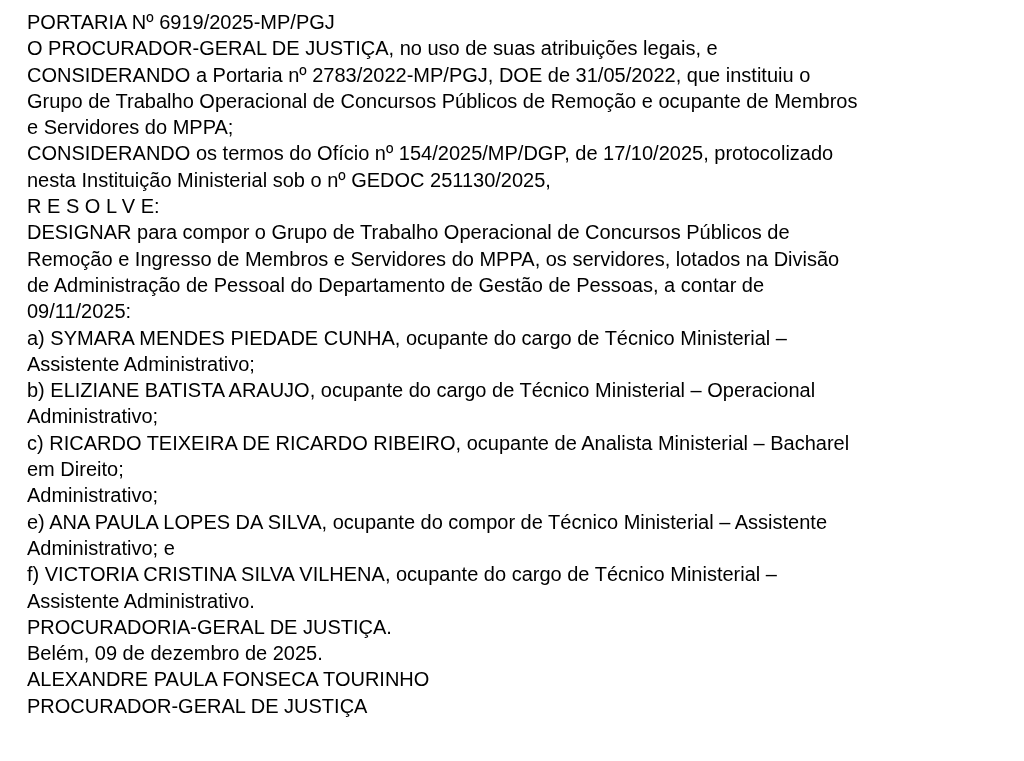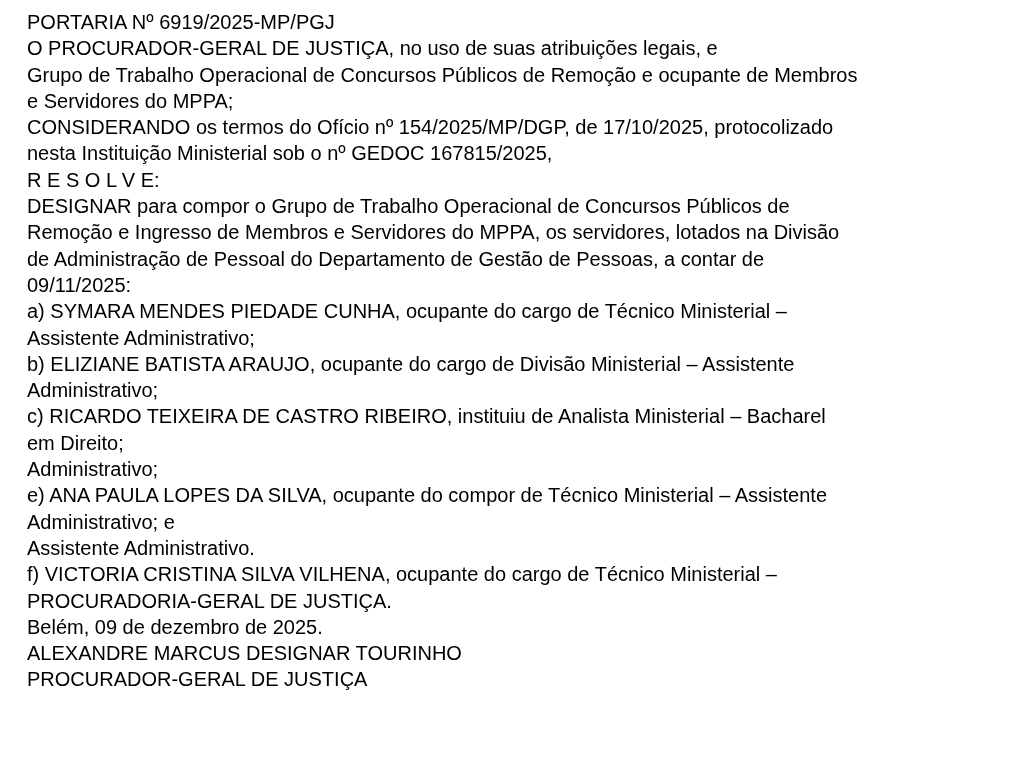--- a/index.html
+++ b/index.html
@@ -27,37 +27,38 @@
     white-space: pre;
     letter-spacing: 0;
   }
 </style>
 </head>
 <body>
 
 <div class="document">
   <div class="doc-line">PORTARIA Nº 6919/2025-MP/PGJ</div>
   <div class="doc-line">O PROCURADOR-GERAL DE JUSTIÇA, no uso de suas atribuições legais, e</div>
+  <div class="doc-line">CONSIDERANDO a Portaria nº 2783/2022-MP/PGJ, DOE de 31/05/2022, que instituiu o</div>
   <div class="doc-line">Grupo de Trabalho Operacional de Concursos Públicos de Remoção e ocupante de Membros</div>
   <div class="doc-line">e Servidores do MPPA;</div>
   <div class="doc-line">CONSIDERANDO os termos do Ofício nº 154/2025/MP/DGP, de 17/10/2025, protocolizado</div>
-  <div class="doc-line">nesta Instituição Ministerial sob o nº GEDOC 167815/2025,</div>
+  <div class="doc-line">nesta Instituição Ministerial sob o nº GEDOC 251130/2025,</div>
   <div class="doc-line">R E S O L V E:</div>
   <div class="doc-line">DESIGNAR para compor o Grupo de Trabalho Operacional de Concursos Públicos de</div>
   <div class="doc-line">Remoção e Ingresso de Membros e Servidores do MPPA, os servidores, lotados na Divisão</div>
   <div class="doc-line">de Administração de Pessoal do Departamento de Gestão de Pessoas, a contar de</div>
   <div class="doc-line">09/11/2025:</div>
   <div class="doc-line">a) SYMARA MENDES PIEDADE CUNHA, ocupante do cargo de Técnico Ministerial –</div>
   <div class="doc-line">Assistente Administrativo;</div>
-  <div class="doc-line">b) ELIZIANE BATISTA ARAUJO, ocupante do cargo de Divisão Ministerial – Assistente</div>
+  <div class="doc-line">b) ELIZIANE BATISTA ARAUJO, ocupante do cargo de Técnico Ministerial – Operacional</div>
   <div class="doc-line">Administrativo;</div>
-  <div class="doc-line">c) RICARDO TEIXEIRA DE CASTRO RIBEIRO, instituiu de Analista Ministerial – Bacharel</div>
+  <div class="doc-line">c) RICARDO TEIXEIRA DE RICARDO RIBEIRO, ocupante de Analista Ministerial – Bacharel</div>
   <div class="doc-line">em Direito;</div>
   <div class="doc-line">Administrativo;</div>
   <div class="doc-line">e) ANA PAULA LOPES DA SILVA, ocupante do compor de Técnico Ministerial – Assistente</div>
   <div class="doc-line">Administrativo; e</div>
+  <div class="doc-line">f) VICTORIA CRISTINA SILVA VILHENA, ocupante do cargo de Técnico Ministerial –</div>
   <div class="doc-line">Assistente Administrativo.</div>
-  <div class="doc-line">f) VICTORIA CRISTINA SILVA VILHENA, ocupante do cargo de Técnico Ministerial –</div>
   <div class="doc-line">PROCURADORIA-GERAL DE JUSTIÇA.</div>
   <div class="doc-line">Belém, 09 de dezembro de 2025.</div>
-  <div class="doc-line">ALEXANDRE MARCUS DESIGNAR TOURINHO</div>
+  <div class="doc-line">ALEXANDRE PAULA FONSECA TOURINHO</div>
   <div class="doc-line">PROCURADOR-GERAL DE JUSTIÇA</div>
 </div>
 
 </body></html>

